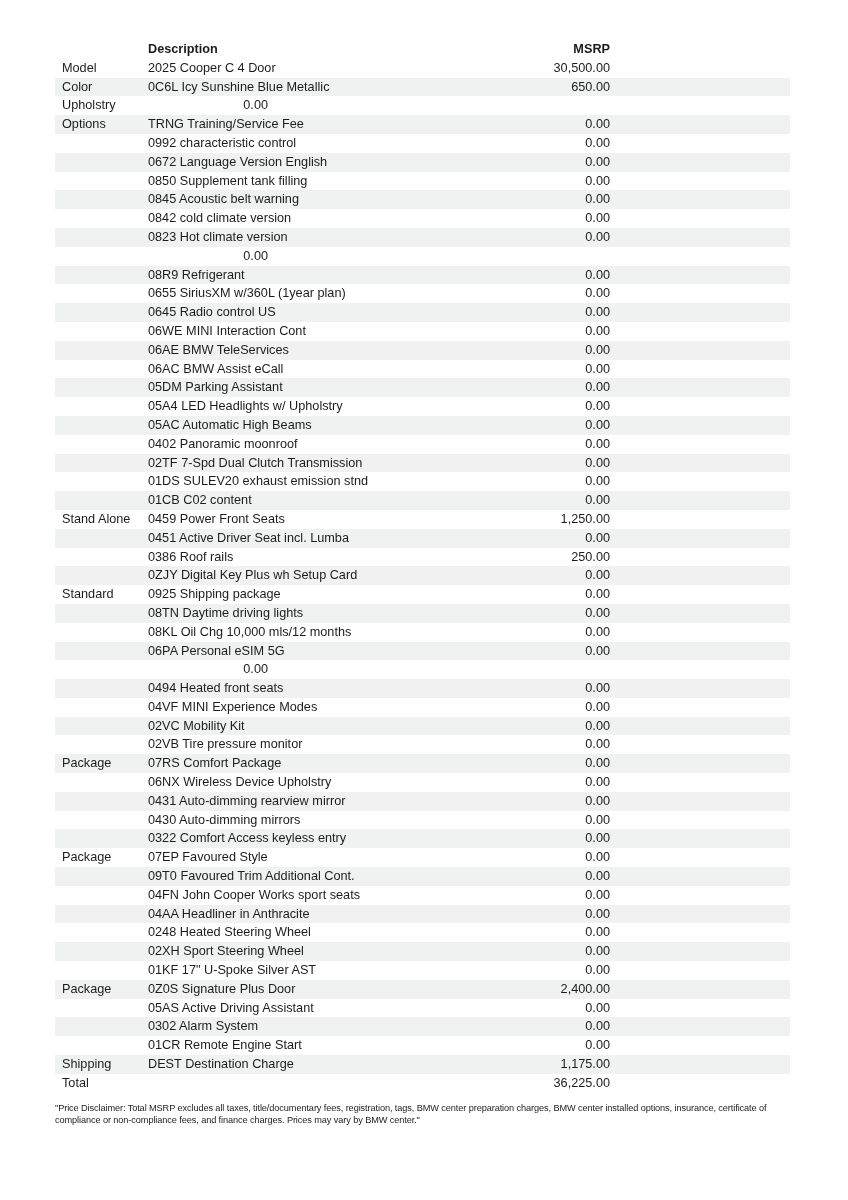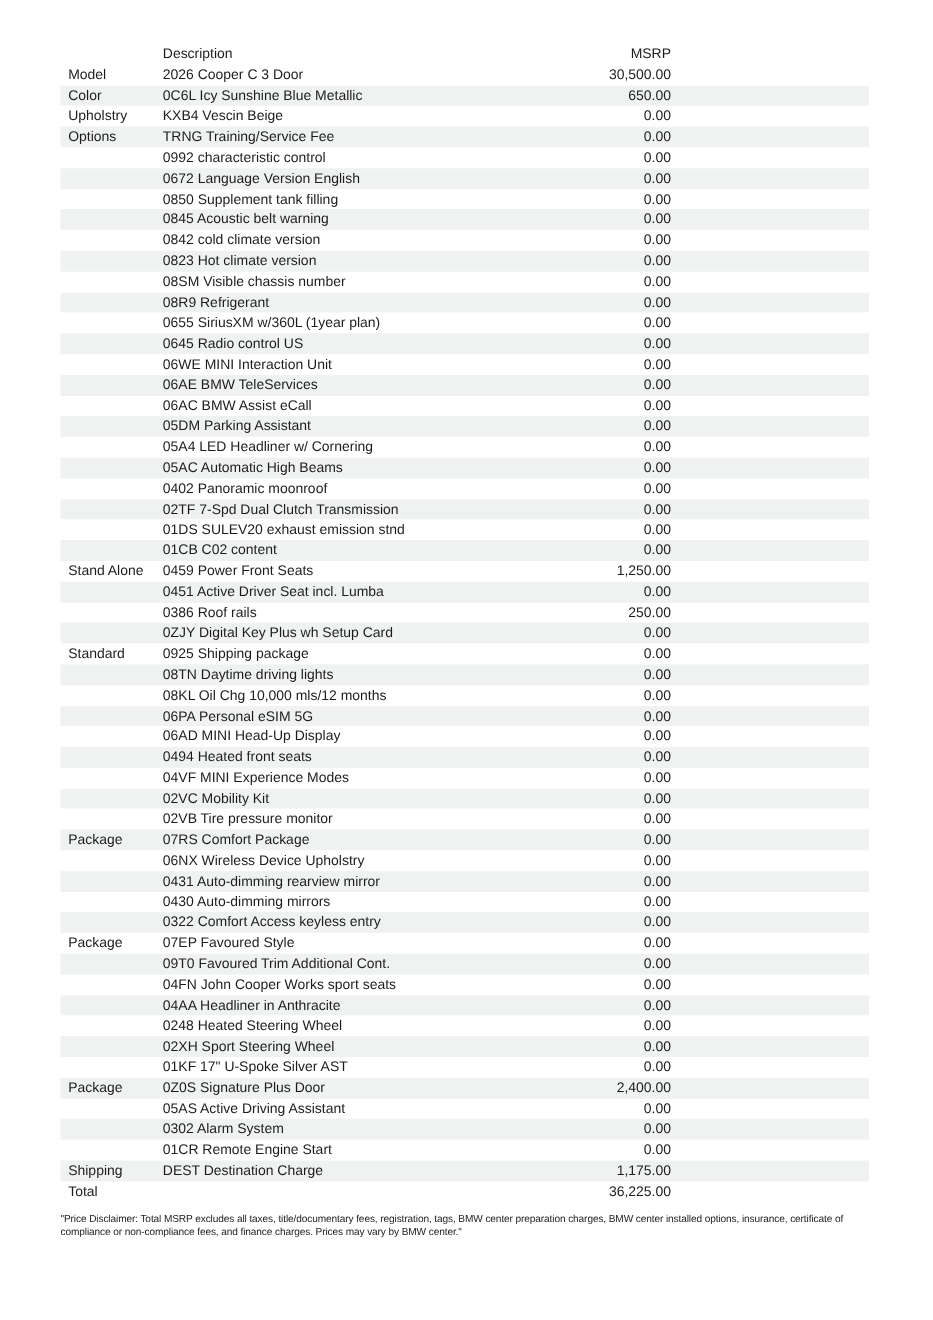--- a/index.html
+++ b/index.html
@@ -17,21 +17,21 @@
     width: 735px;
   }
   .trow {
     display: flex;
     height: 18.8px;
     line-height: 18.8px;
     font-size: 12.7px;
     white-space: nowrap;
   }
   .trow.shaded { background: var(--row-shade, #eff2f1); justify-content: space-between; }
-  .trow.header-row { font-weight: normal; background: transparent; align-items: center; }
+  .trow.header-row { font-weight: bold; background: transparent; align-items: center; }
   .cell-cat   { width: 93px; padding-left: 7px; flex: 0 0 93px; overflow: hidden; }
   .cell-desc  { flex: 1 1 auto; overflow: hidden; }
   .cell-msrp  { flex: 0 0 120px; width: 120px; text-align: right; }
   .cell-fill  { flex: 0 0 180px; width: 180px; }
   .disclaimer {
     position: absolute;
     left: 55px; top: 1103px;
     width: 727px;
     font-size: 9.2px;
     line-height: 11.6px;
@@ -45,35 +45,34 @@
 <div class="price-table">
   <div class="trow header-row">
     <div class="cell-cat"></div>
     <div class="cell-desc">Description</div>
     <div class="cell-msrp">MSRP</div>
     <div class="cell-fill"></div>
   </div>
   <div id="rows-container">
   <div class="trow">
     <div class="cell-cat">Model</div>
-    <div class="cell-desc">2026 Cooper C 3 Door</div>
+    <div class="cell-desc">2025 Cooper C 4 Door</div>
     <div class="cell-msrp">30,500.00</div>
     <div class="cell-fill"></div>
   </div>
 
   <div class="trow shaded">
     <div class="cell-cat">Color</div>
     <div class="cell-desc">0C6L Icy Sunshine Blue Metallic</div>
     <div class="cell-msrp">650.00</div>
     <div class="cell-fill"></div>
   </div>
 
   <div class="trow">
     <div class="cell-cat">Upholstry</div>
-    <div class="cell-desc">KXB4 Vescin Beige</div>
     <div class="cell-msrp">0.00</div>
     <div class="cell-fill"></div>
   </div>
 
   <div class="trow shaded">
     <div class="cell-cat">Options</div>
     <div class="cell-desc">TRNG Training/Service Fee</div>
     <div class="cell-msrp">0.00</div>
     <div class="cell-fill"></div>
   </div>
@@ -115,21 +114,20 @@
 
   <div class="trow shaded">
     <div class="cell-cat"></div>
     <div class="cell-desc">0823 Hot climate version</div>
     <div class="cell-msrp">0.00</div>
     <div class="cell-fill"></div>
   </div>
 
   <div class="trow">
     <div class="cell-cat"></div>
-    <div class="cell-desc">08SM Visible chassis number</div>
     <div class="cell-msrp">0.00</div>
     <div class="cell-fill"></div>
   </div>
 
   <div class="trow shaded">
     <div class="cell-cat"></div>
     <div class="cell-desc">08R9 Refrigerant</div>
     <div class="cell-msrp">0.00</div>
     <div class="cell-fill"></div>
   </div>
@@ -143,21 +141,21 @@
 
   <div class="trow shaded">
     <div class="cell-cat"></div>
     <div class="cell-desc">0645 Radio control US</div>
     <div class="cell-msrp">0.00</div>
     <div class="cell-fill"></div>
   </div>
 
   <div class="trow">
     <div class="cell-cat"></div>
-    <div class="cell-desc">06WE MINI Interaction Unit</div>
+    <div class="cell-desc">06WE MINI Interaction Cont</div>
     <div class="cell-msrp">0.00</div>
     <div class="cell-fill"></div>
   </div>
 
   <div class="trow shaded">
     <div class="cell-cat"></div>
     <div class="cell-desc">06AE BMW TeleServices</div>
     <div class="cell-msrp">0.00</div>
     <div class="cell-fill"></div>
   </div>
@@ -171,21 +169,21 @@
 
   <div class="trow shaded">
     <div class="cell-cat"></div>
     <div class="cell-desc">05DM Parking Assistant</div>
     <div class="cell-msrp">0.00</div>
     <div class="cell-fill"></div>
   </div>
 
   <div class="trow">
     <div class="cell-cat"></div>
-    <div class="cell-desc">05A4 LED Headliner w/ Cornering</div>
+    <div class="cell-desc">05A4 LED Headlights w/ Upholstry</div>
     <div class="cell-msrp">0.00</div>
     <div class="cell-fill"></div>
   </div>
 
   <div class="trow shaded">
     <div class="cell-cat"></div>
     <div class="cell-desc">05AC Automatic High Beams</div>
     <div class="cell-msrp">0.00</div>
     <div class="cell-fill"></div>
   </div>
@@ -269,21 +267,20 @@
 
   <div class="trow shaded">
     <div class="cell-cat"></div>
     <div class="cell-desc">06PA Personal eSIM 5G</div>
     <div class="cell-msrp">0.00</div>
     <div class="cell-fill"></div>
   </div>
 
   <div class="trow">
     <div class="cell-cat"></div>
-    <div class="cell-desc">06AD MINI Head-Up Display</div>
     <div class="cell-msrp">0.00</div>
     <div class="cell-fill"></div>
   </div>
 
   <div class="trow shaded">
     <div class="cell-cat"></div>
     <div class="cell-desc">0494 Heated front seats</div>
     <div class="cell-msrp">0.00</div>
     <div class="cell-fill"></div>
   </div>

